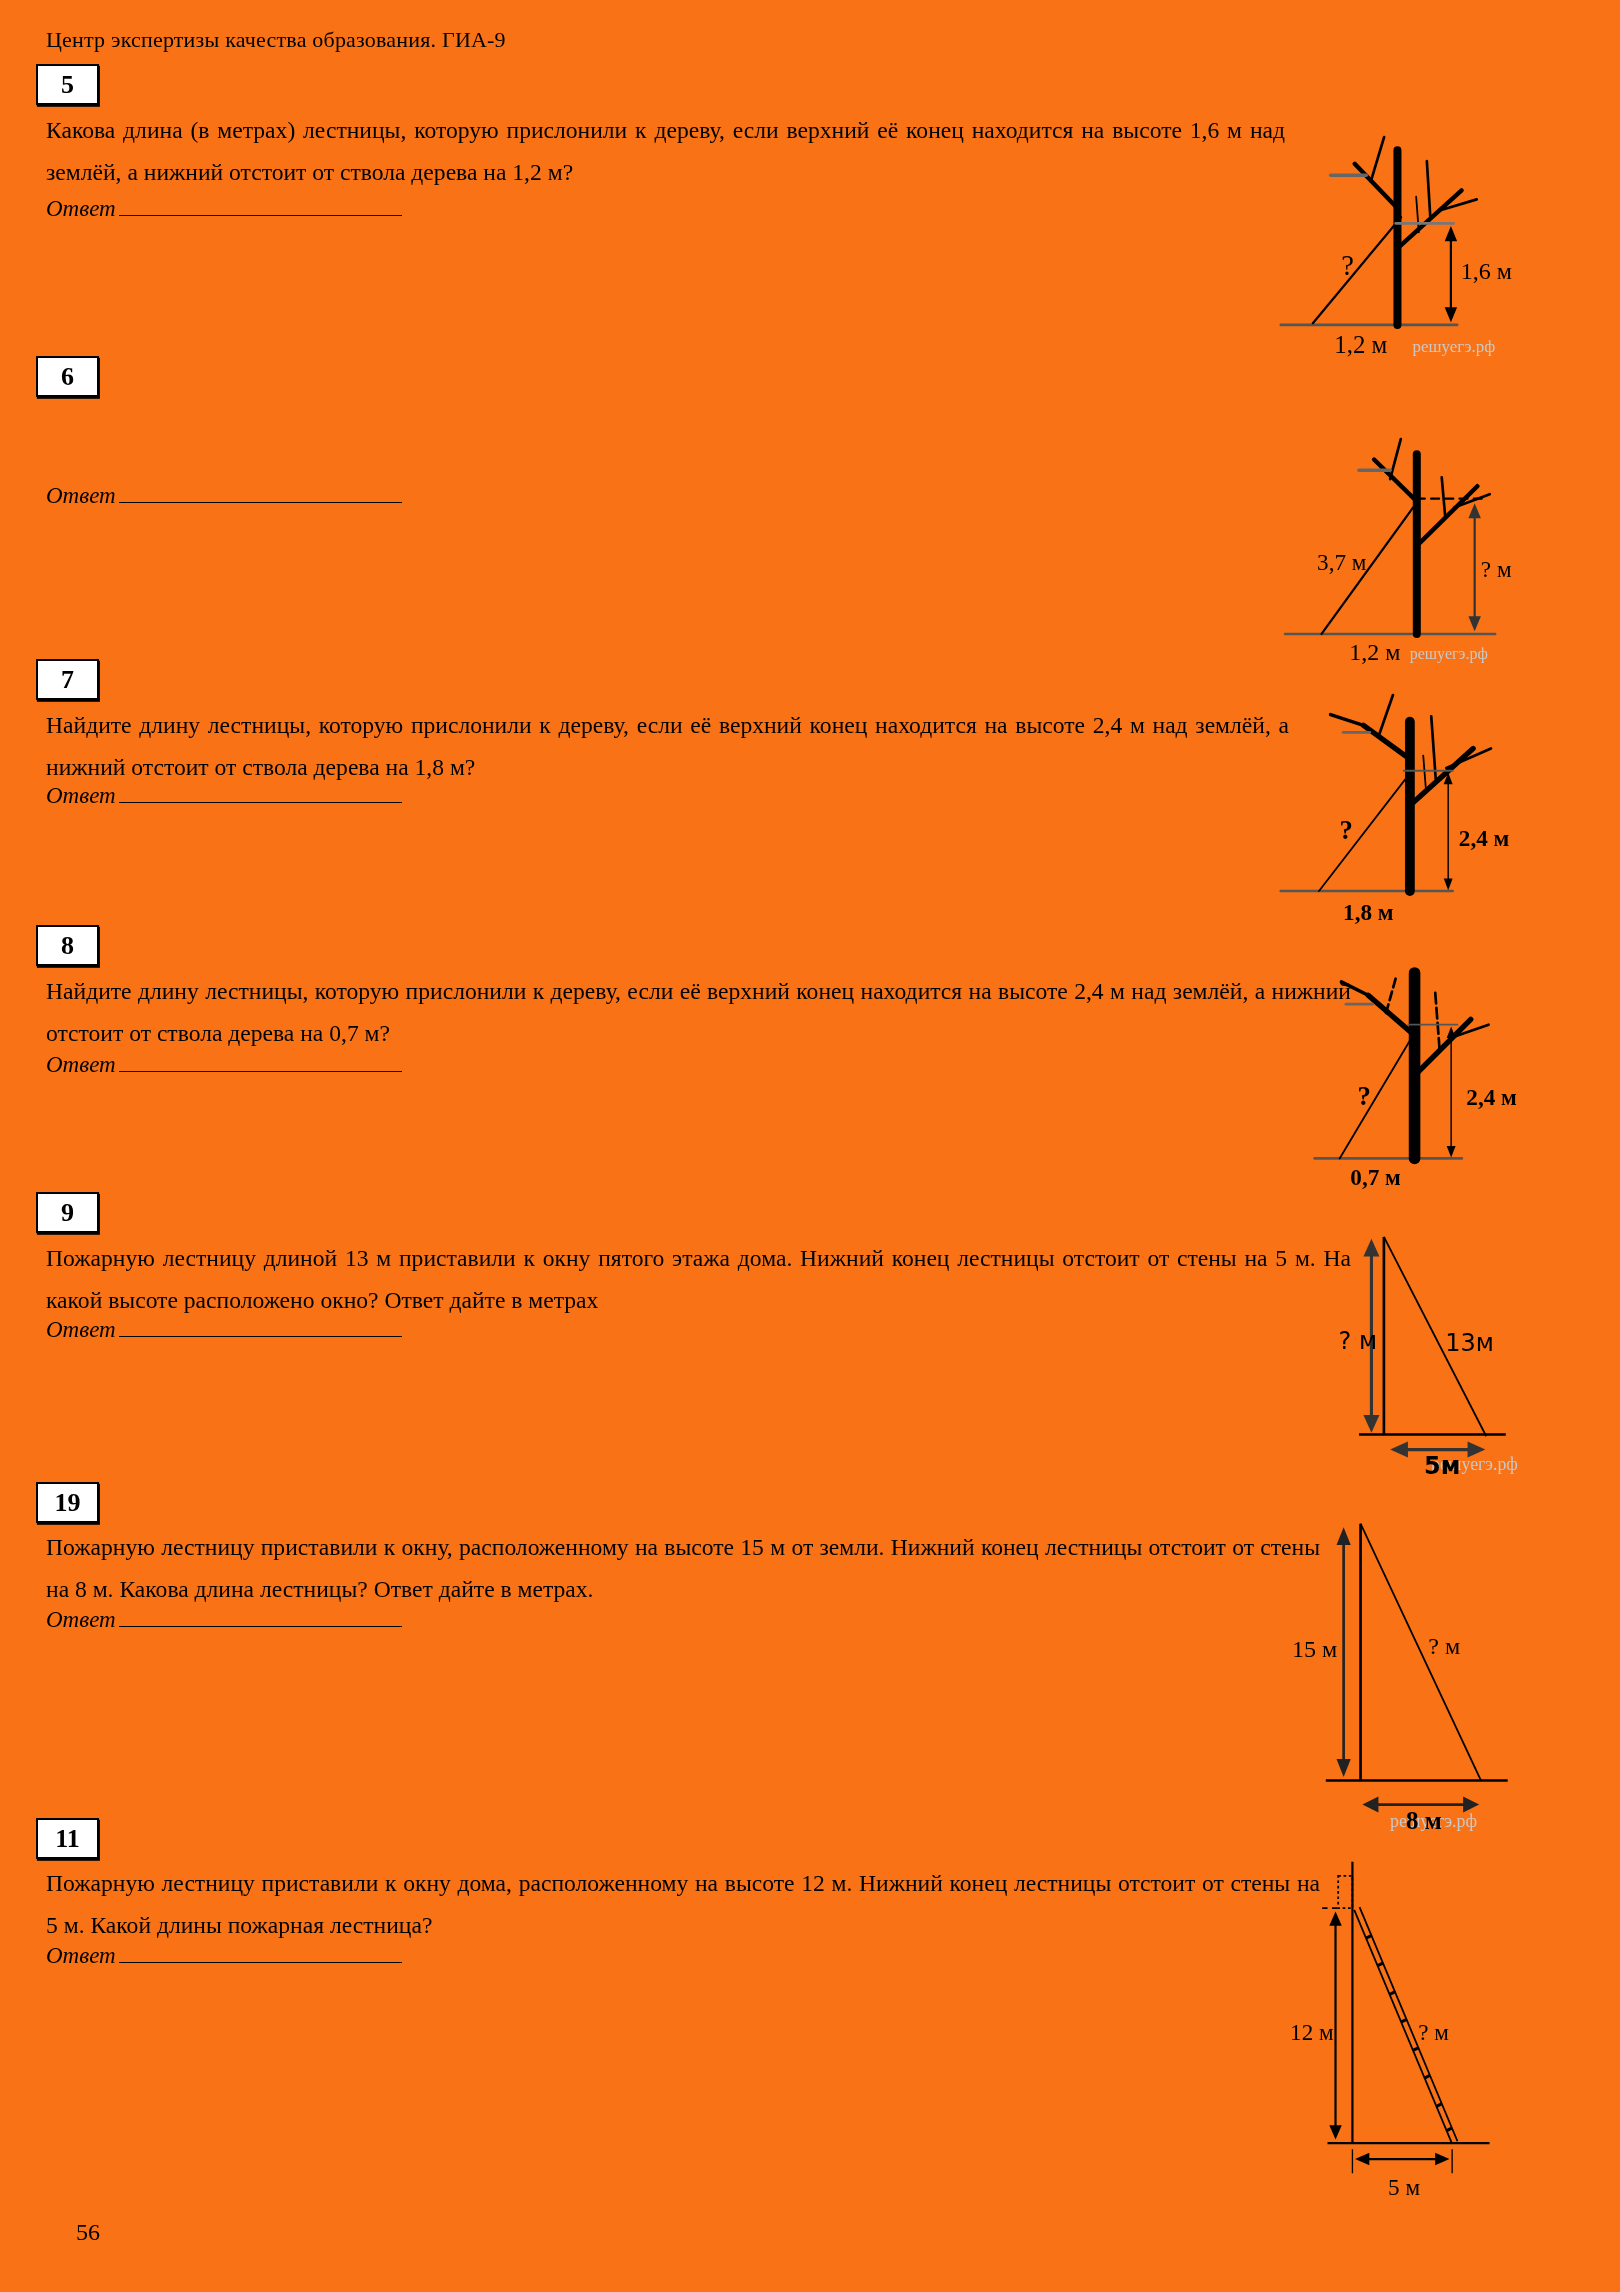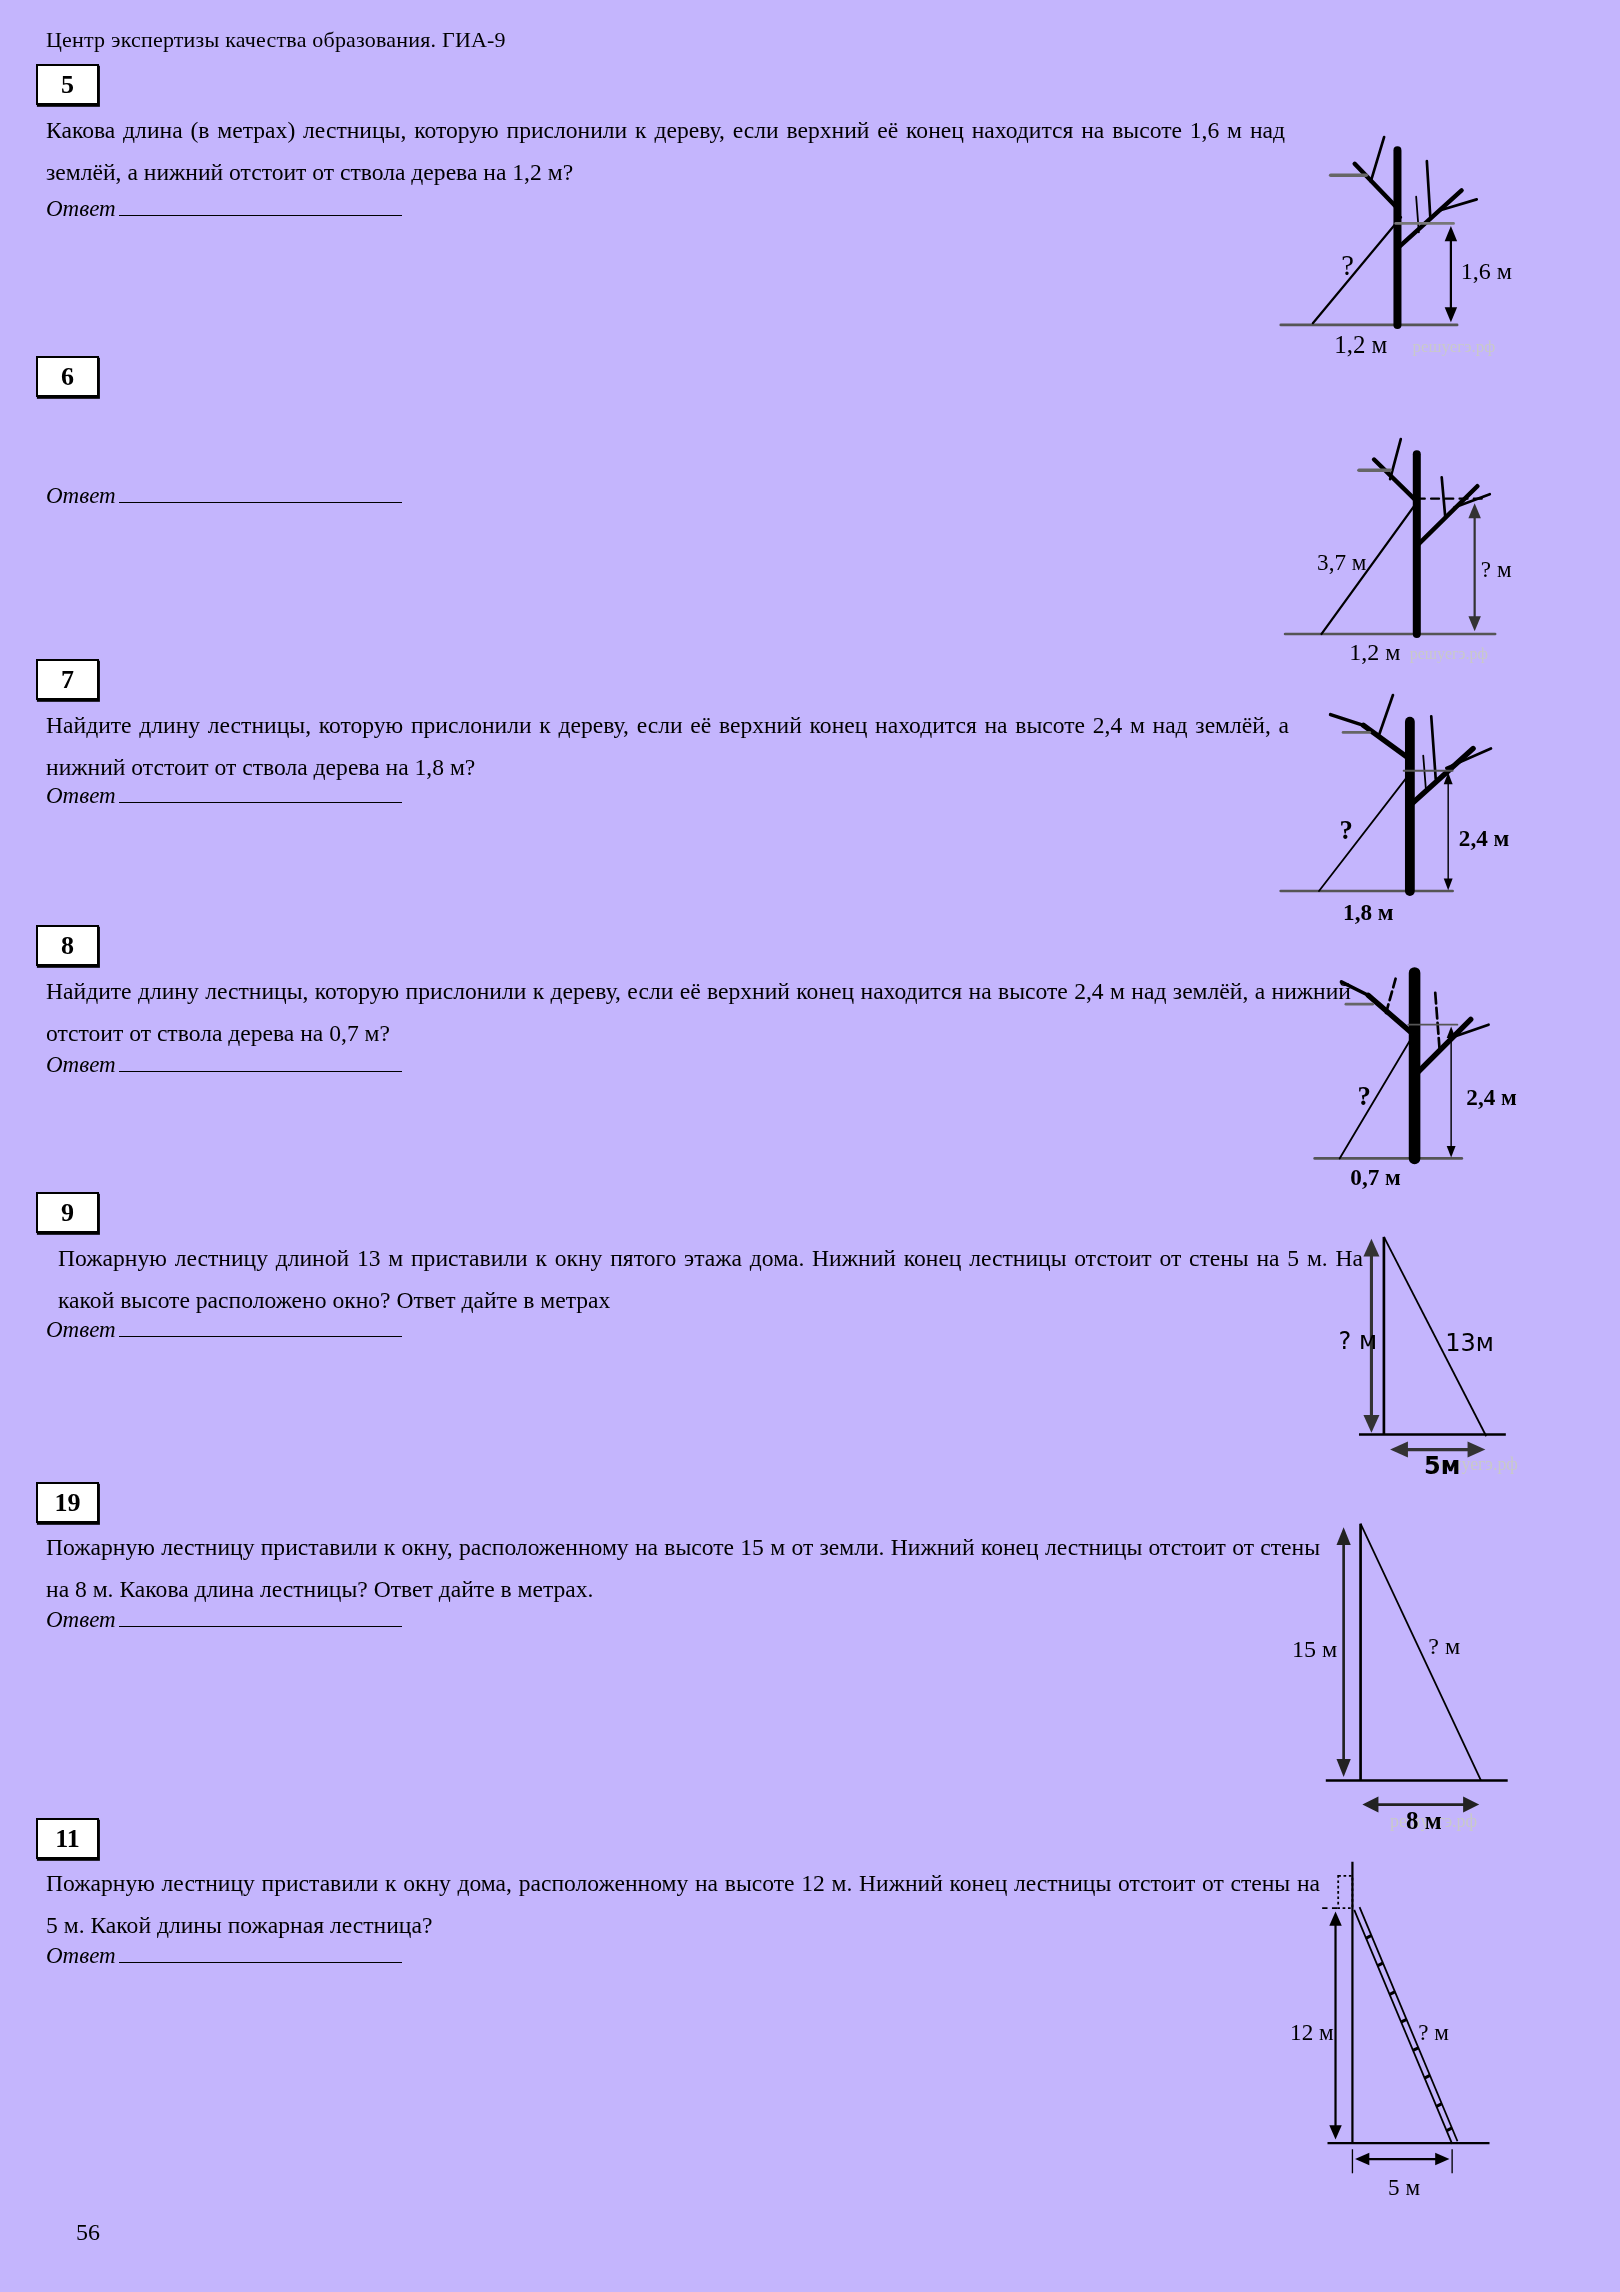--- a/index.html
+++ b/index.html
@@ -1,17 +1,17 @@
 <!DOCTYPE html>
 <html style="font-size:14.3px"><head>
 <meta charset="utf-8">
 <style>
   html,body{margin:0;padding:0;background:#fff;}
   #page{
-    position:relative;width:1621px;height:2293px;background:#c4b5fd;
+    position:relative;width:1621px;height:2293px;background:#f97316;
     font-family:"Liberation Serif",serif;color:#000;overflow:hidden;
   }
   .abs{position:absolute;}
   .header{font-size:22px;letter-spacing:0.2px;}
   .numbox{
     width:59px;height:37px;border:2.7px solid #000;display:flex;
     align-items:center;justify-content:center;
     font-weight:bold;font-size:26px;background:#fff;
     box-shadow:0.9px 1.8px 0 #000;
   }
@@ -156,21 +156,21 @@
       <polygon points="188,214 198,214 193,227" stroke="none"></polygon>
     </g>
     <text x="88" y="168" font-size="30" font-weight="bold">?</text>
     <text x="210" y="168" font-size="26" font-weight="bold">2,4 м</text>
     <text x="80" y="258" font-size="26" font-weight="bold">0,7 м</text>
   </svg>
 
   <div class="abs numbox" style="left:36px;top:1192px;">
     <span>9</span>
   </div>
-  <div class="abs ptext" style="left:58px;top:1237px;width:1305px;">Пожарную лестницу длиной 13 м приставили к окну пятого этажа дома. Нижний конец лестницы отстоит от стены на 5 м. На какой высоте расположено окно? Ответ дайте в метрах</div>
+  <div class="abs ptext" style="left:46px;top:1237px;width:1305px;">Пожарную лестницу длиной 13 м приставили к окну пятого этажа дома. Нижний конец лестницы отстоит от стены на 5 м. На какой высоте расположено окно? Ответ дайте в метрах</div>
   <div class="abs answer" style="left:46px;top:1315px;">
     <span>Ответ</span><span class="blank"></span>
   </div>
   <svg class="abs" style="left:1317px;top:1228px;" width="294" height="267" viewBox="0 0 330 300">
     <g stroke="#000">
       <line x1="75" y1="10" x2="75" y2="232" stroke-width="3"></line>
       <line x1="47" y1="232" x2="212" y2="232" stroke-width="3"></line>
       <line x1="75" y1="10" x2="190" y2="234" stroke-width="2"></line>
     </g>
     <g stroke="#333" fill="#333">

